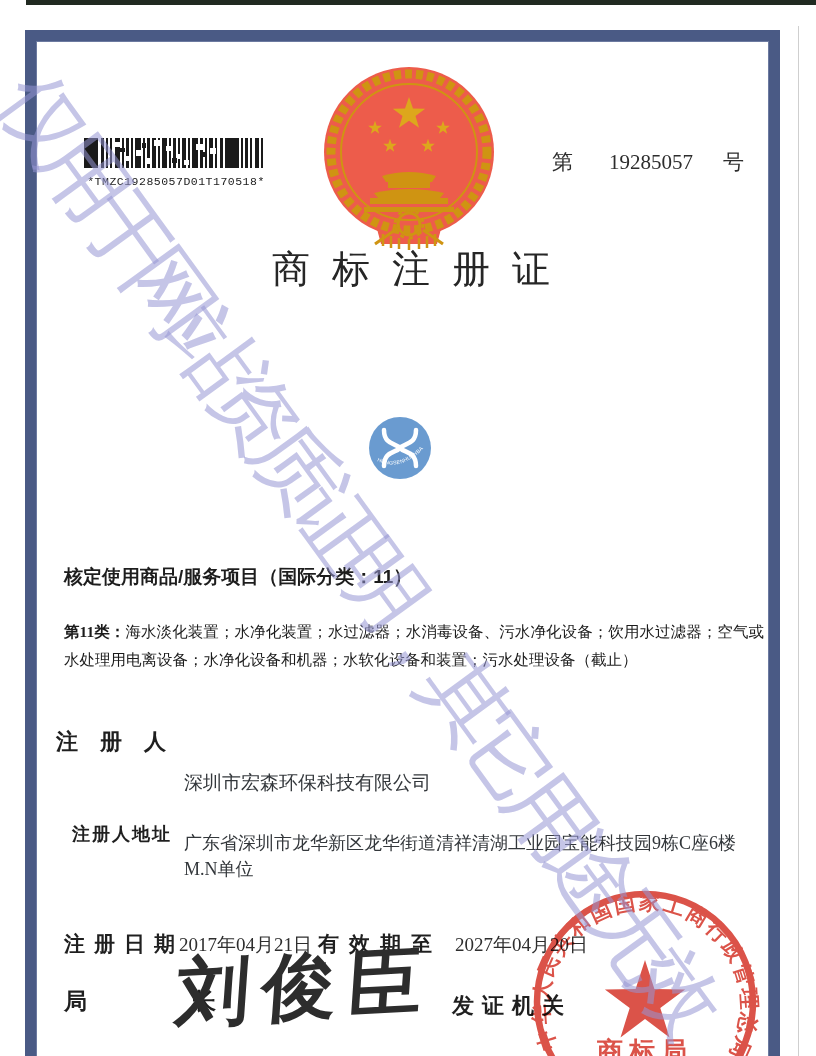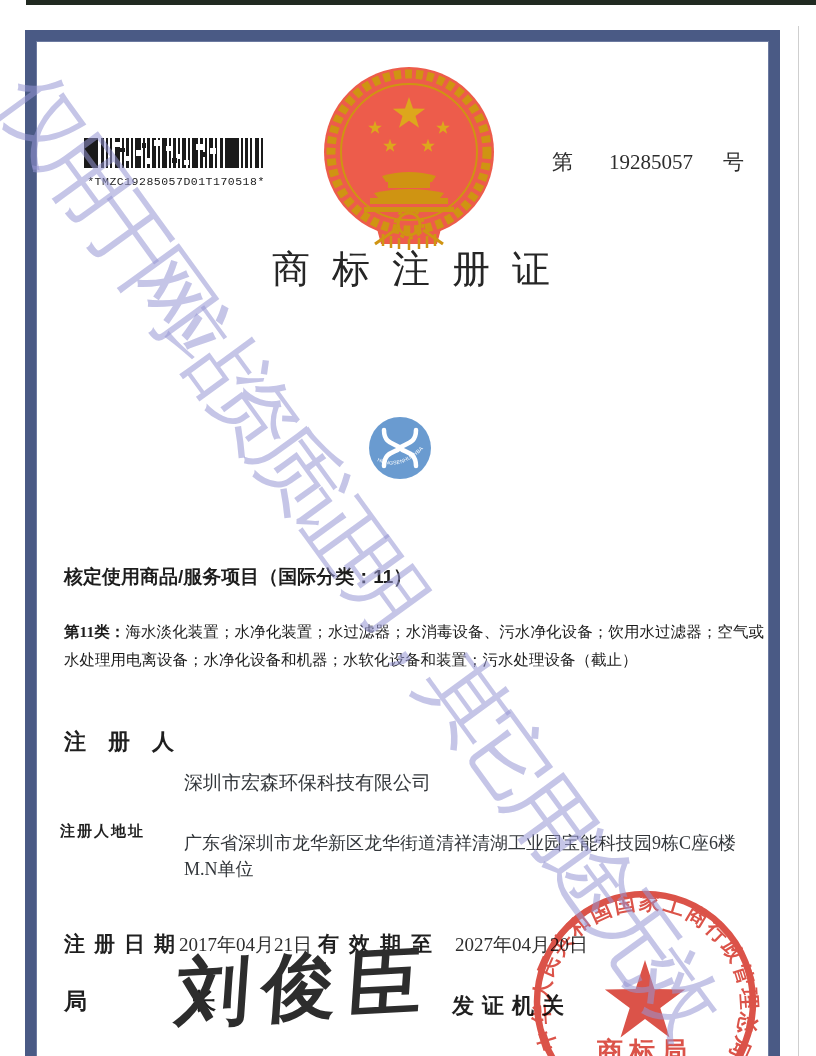--- a/index.html
+++ b/index.html
@@ -28,24 +28,24 @@
   
   .tm-logo{left:367px;top:415px;}
   
   .goods-heading{left:64px;top:564px;font-family:"Liberation Sans", sans-serif;
                  font-weight:700;font-size:19px;color:#1d1d1d;white-space:nowrap;}
   .goods-body{left:64px;top:618px;width:700px;font-size:15.5px;line-height:28px;color:#1b1b1b;
               text-align:justify;}
   .goods-body .cls{font-weight:700;}
   
   .row-label{font-weight:700;color:#1f1f1f;white-space:nowrap;}
-  .registrant-label{left:64px;top:727px;font-size:22px;letter-spacing:22px;}
+  .registrant-label{left:56px;top:727px;font-size:22px;letter-spacing:22px;}
   .registrant-value{left:184px;top:730px;font-size:19px;color:#33373b;white-space:nowrap;margin-top:40px;}
   
-  .address-label{left:60px;top:822px;font-size:15px;letter-spacing:2px;}
+  .address-label{left:72px;top:822px;font-size:18px;letter-spacing:2px;}
   .address-value{left:184px;top:822px;width:562px;font-size:18px;line-height:26px;color:#33373b;margin-top:8px;}
   
   .regdate-label{left:64px;top:930px;font-size:21px;letter-spacing:9px;}
   .regdate-value{left:179px;top:932px;font-size:19px;color:#2e2e2e;white-space:nowrap;}
   .valid-label{left:318px;top:930px;font-size:21px;letter-spacing:10px;}
   .valid-value{left:455px;top:932px;font-size:19px;color:#2e2e2e;white-space:nowrap;}
   
   .director-label{left:64px;top:986px;width:152px;display:flex;justify-content:space-between;
                   font-size:23px;font-weight:700;color:#1f1f1f;}
   .signature{left:176px;top:938px;font-size:74px;font-weight:700;color:#2d2d2d;

